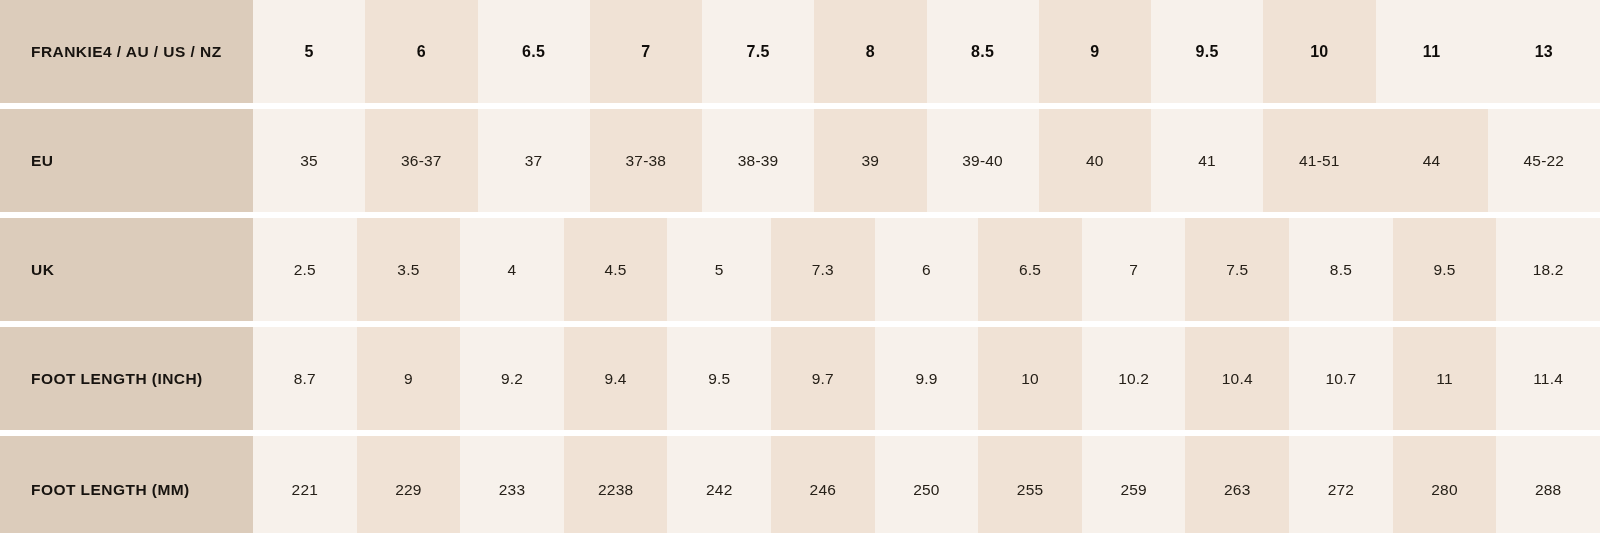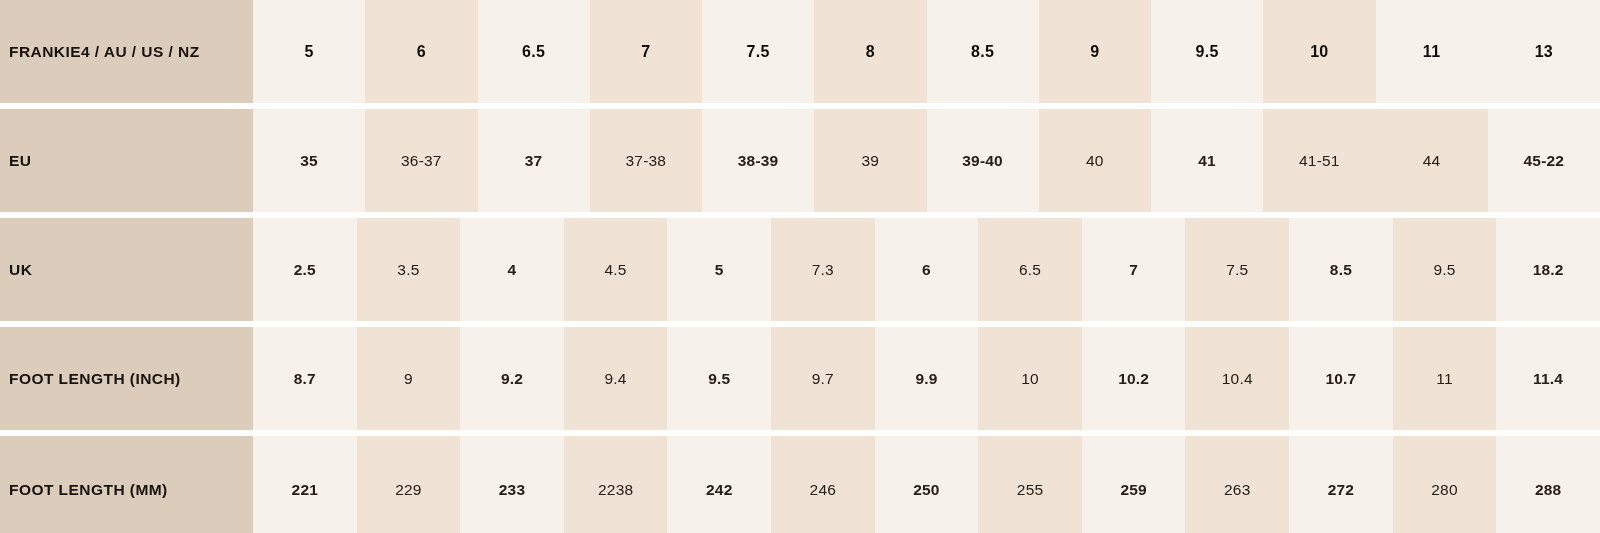--- a/index.html
+++ b/index.html
@@ -36,21 +36,21 @@
     margin-bottom: 0;
     flex: 0 0 108px;
   }
 
   
   .row-label {
     flex: 0 0 253px;
     background: #DCCCBB;
     display: flex;
     align-items: center;
-    padding-left: 9px;
+    padding-left: 31px;
     font-size: 15.5px;
     font-weight: 700;
     letter-spacing: 0.45px;
     color: #17130F;
     white-space: nowrap;
   }
 
   
   .cells {
     flex: 1 1 auto;
@@ -63,21 +63,21 @@
     align-items: center;
     justify-content: center;
     font-size: 15.5px;
     font-weight: 400;
     letter-spacing: 0.2px;
     color: #262018;
     white-space: nowrap;
   }
 
   
-  .cell.stripe-light { background: #F7F1EB; font-weight: bold; }
+  .cell.stripe-light { background: #F7F1EB; }
   .cell.stripe-dark  { background: #F0E2D5; }
 
   
   .chart-row.header .cell {
     font-weight: 700;
     font-size: 16px;
     color: #100D0A;
     letter-spacing: 0.3px;
   }
 </style>

